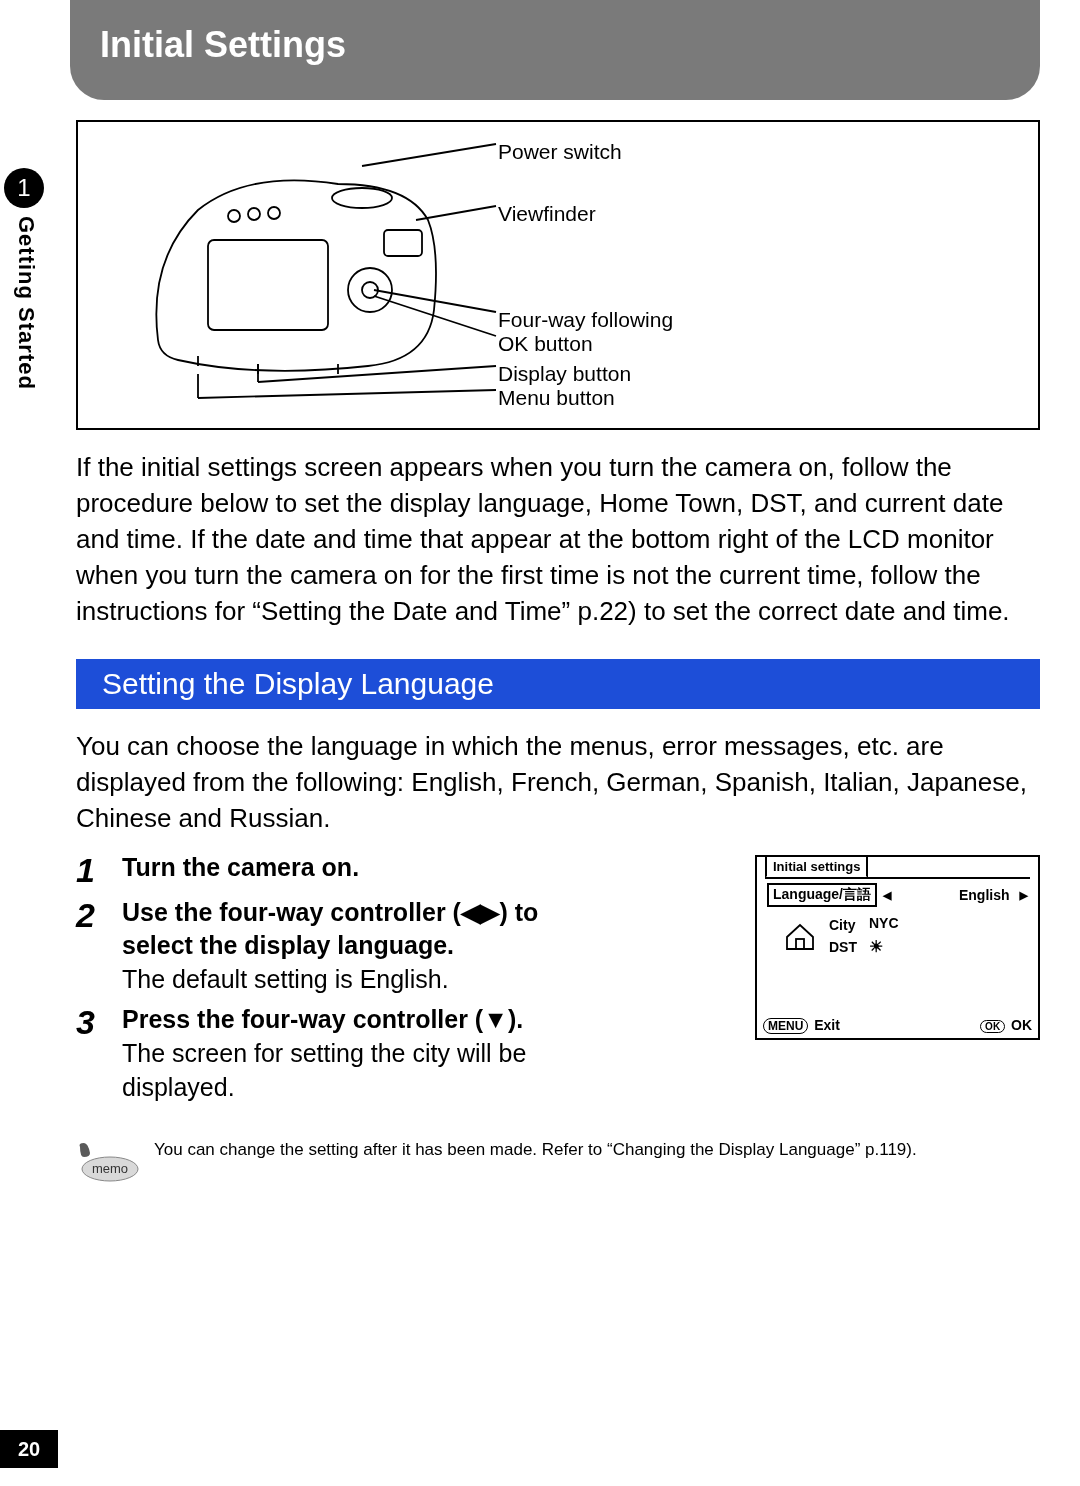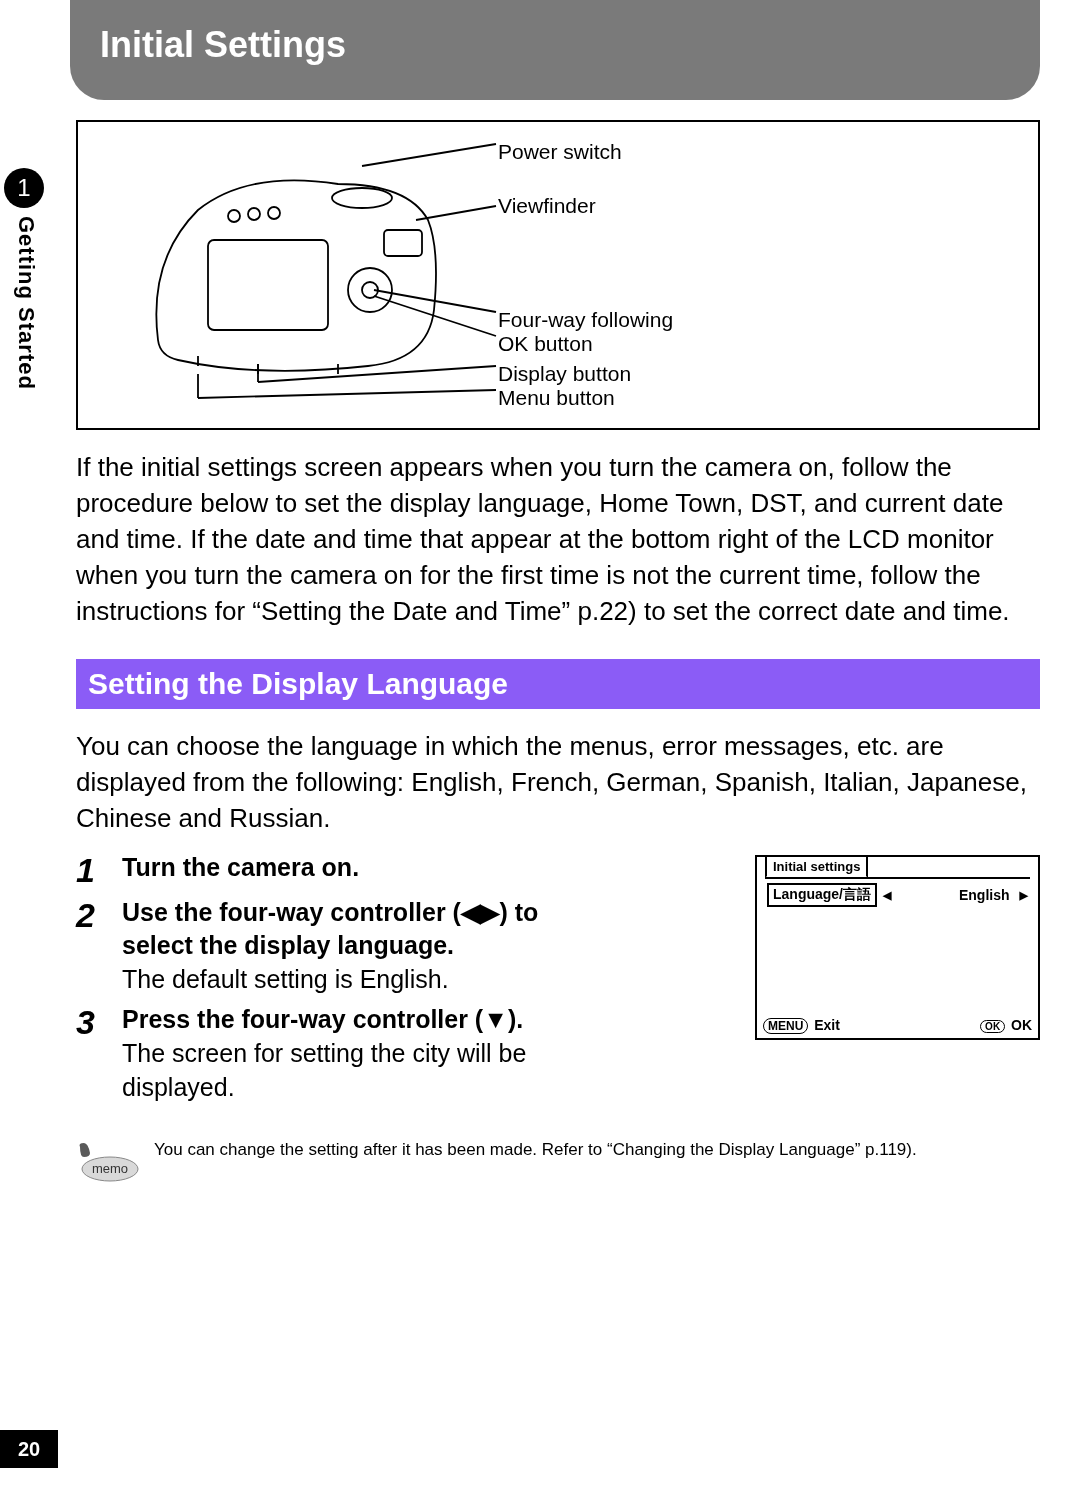--- a/index.html
+++ b/index.html
@@ -85,39 +85,39 @@
     width: 310px; height: 220px;
   }
   .labels {
     position: absolute;
     left: 400px;
     top: 10px;
     font-size: 21px;
   }
   .labels div { position: absolute; white-space: nowrap; }
   .lbl-power { top: 8px; left: 20px; }
-  .lbl-view  { top: 62px; left: 20px; }
+  .lbl-view  { top: 70px; left: 20px; }
   .lbl-four  { top: 176px; left: 20px; }
   .lbl-ok    { top: 200px; left: 20px; }
   .lbl-disp  { top: 230px; left: 20px; }
   .lbl-menu  { top: 254px; left: 20px; }
 
   .line { stroke:#000; stroke-width:1.8; fill:none; }
 
   .para {
     font-size: 26px;
     line-height: 1.38;
     margin-top: 20px;
   }
   .section-h {
-    background: #8b5cf6;
+    background: #1d4ed8;
     color: #fff;
     font-size: 30px;
-    font-weight: bold;
-    padding: 8px 12px;
+    font-weight: normal;
+    padding: 8px 26px;
     margin-top: 30px;
   }
   .steps {
     margin-top: 14px;
     display: grid;
     grid-template-columns: 520px 1fr;
     column-gap: 18px;
   }
   .step-list { font-size: 26px; }
   .step { display: flex; margin-bottom: 6px; }
@@ -306,20 +306,34 @@
       <div class="sm-tab">Initial settings</div>
       <div class="sm-inner">
         <div class="sm-row1">
           <span class="sm-lang-lab">
             <span>Language/言語</span>
           </span>
           <span class="sm-tri">◀</span>
           <span class="sm-eng">English</span>
           <span class="sm-tri">▶</span>
         </div>
+        <div class="sm-body">
+          <svg class="sm-house" viewBox="0 0 34 30">
+            <path class="line" d="M4 16 L17 4 L30 16 L30 28 L4 28 Z"></path>
+            <rect class="line" x="13" y="18" width="8" height="10"></rect>
+          </svg>
+          <div class="sm-cd">
+            <span>City</span>
+            <span>DST</span>
+          </div>
+          <div class="sm-vals">
+            <span>NYC</span>
+            <span class="sun">☀</span>
+          </div>
+        </div>
       </div>
       <div class="sm-foot">
         <span>
           <span class="sm-menu-btn">MENU</span>
           <span>Exit</span>
         </span>
         <span>
           <span class="sm-ok-btn">OK</span>
           <span>OK</span>
         </span>

